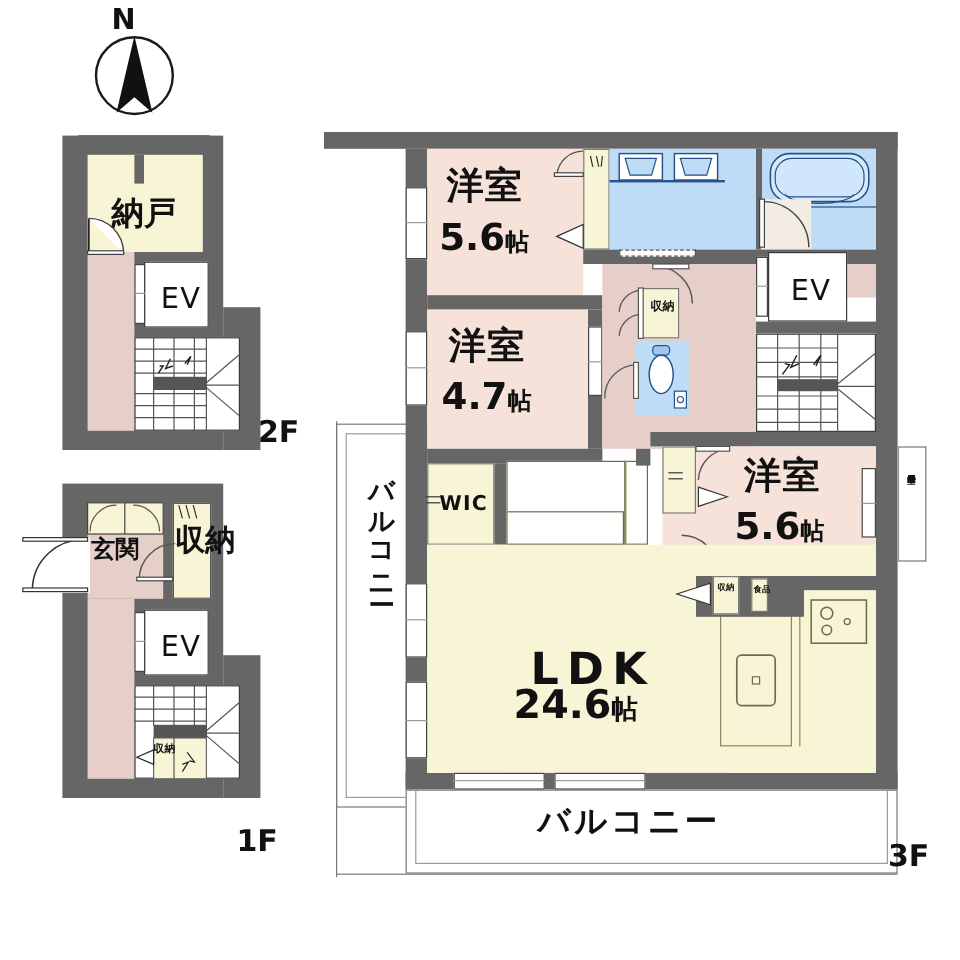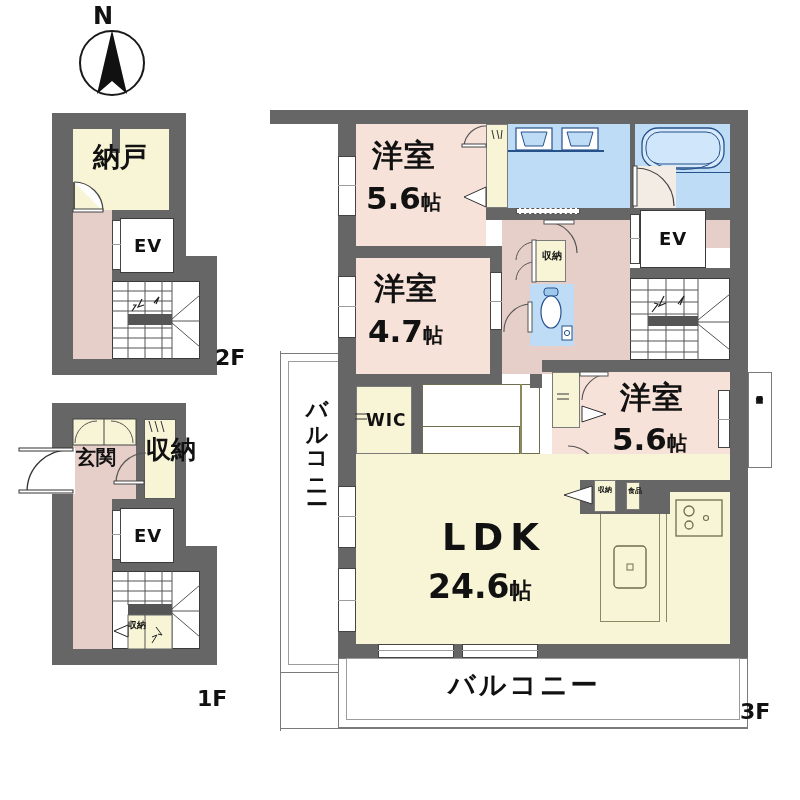--- a/index.html
+++ b/index.html
@@ -20,25 +20,25 @@
   .room-water{background:#bedcf5;}
   .room-white{background:#ffffff;}
   .room-balc{background:#ffffff;}
   .line-g{background:#9c9c9c;}
 
   
   .lbl{position:absolute;white-space:nowrap;font-weight:bold;line-height:1;}
   .lbl-room{font-size:31px;letter-spacing:1px;}
   .lbl-num{font-size:31px;letter-spacing:0px;}
   .lbl-num .tat{font-size:20px;}
-  .lbl-ldk{font-size:37px;letter-spacing:7px;}
+  .lbl-ldk{font-size:37px;letter-spacing:7px;margin-top:20px;}
   .lbl-ldknum{font-size:33px;}
   .lbl-ldknum .tat{font-size:22px;}
-  .lbl-floor{font-size:22px;font-weight:bold;}
-  .lbl-ev{font-size:18px;font-weight:bold;letter-spacing:1px;}
+  .lbl-floor{font-size:25px;font-weight:bold;}
+  .lbl-ev{font-size:24px;font-weight:normal;letter-spacing:1px;}
   .lbl-wic{font-size:17px;font-weight:bold;letter-spacing:1px;}
   .lbl-sm{font-size:13px;font-weight:bold;line-height:1.02;text-align:center;}
   .lbl-xs{font-size:9px;font-weight:bold;line-height:1.0;text-align:center;}
   .lbl-xxs{font-size:7px;font-weight:bold;line-height:1.0;text-align:center;}
   .lbl-big{font-size:27px;font-weight:bold;line-height:1.02;text-align:center;}
   .vert{writing-mode:vertical-rl;text-orientation:upright;}
   .lbl-balc{font-size:27px;font-weight:bold;letter-spacing:3px;}
   .lbl-balcv{font-size:22px;font-weight:bold;letter-spacing:2px;}
   .lbl-n{font-size:24px;font-weight:bold;}
 
@@ -62,21 +62,21 @@
   </div>
   <div class="abs compass-bar" style="left:65px;top:113px;width:110px;height:10px;"></div>
 
   <div class="abs" style="left:52px;top:113px;width:165px;height:262px;">
 
     <div class="abs wall" style="left:0;top:0;width:134px;height:262px;"></div>
     <div class="abs wall" style="left:134px;top:143px;width:31px;height:119px;"></div>
 
     <div class="abs room-stor" style="left:21px;top:16px;width:96px;height:81px;"></div>
     <div class="abs wall" style="left:60px;top:16px;width:8px;height:24px;"></div>
-    <div class="lbl lbl-big" style="left:33px;top:30px;width:70px;">納戸</div>
+    <div class="lbl lbl-big" style="left:33px;top:52px;width:70px;">納戸</div>
 
     <div class="abs room-hall" style="left:21px;top:97px;width:39px;height:149px;"></div>
 
     <svg class="abs" style="left:21px;top:68px;" width="42" height="32" viewBox="0 0 42 32">
       <path d="M1,1 L1,30" stroke="#222" stroke-width="1.5" fill="none"></path>
       <path d="M1,1 A29,29 0 0 1 30,30" stroke="#444" stroke-width="1.2" fill="#fff"></path>
       <rect x="0" y="28" width="30" height="3" fill="#fff" stroke="#444" stroke-width="1"></rect>
     </svg>
 
     <div class="abs room-white" style="left:68px;top:105px;width:54px;height:55px;border:1px solid #3a3a3a;"></div>

